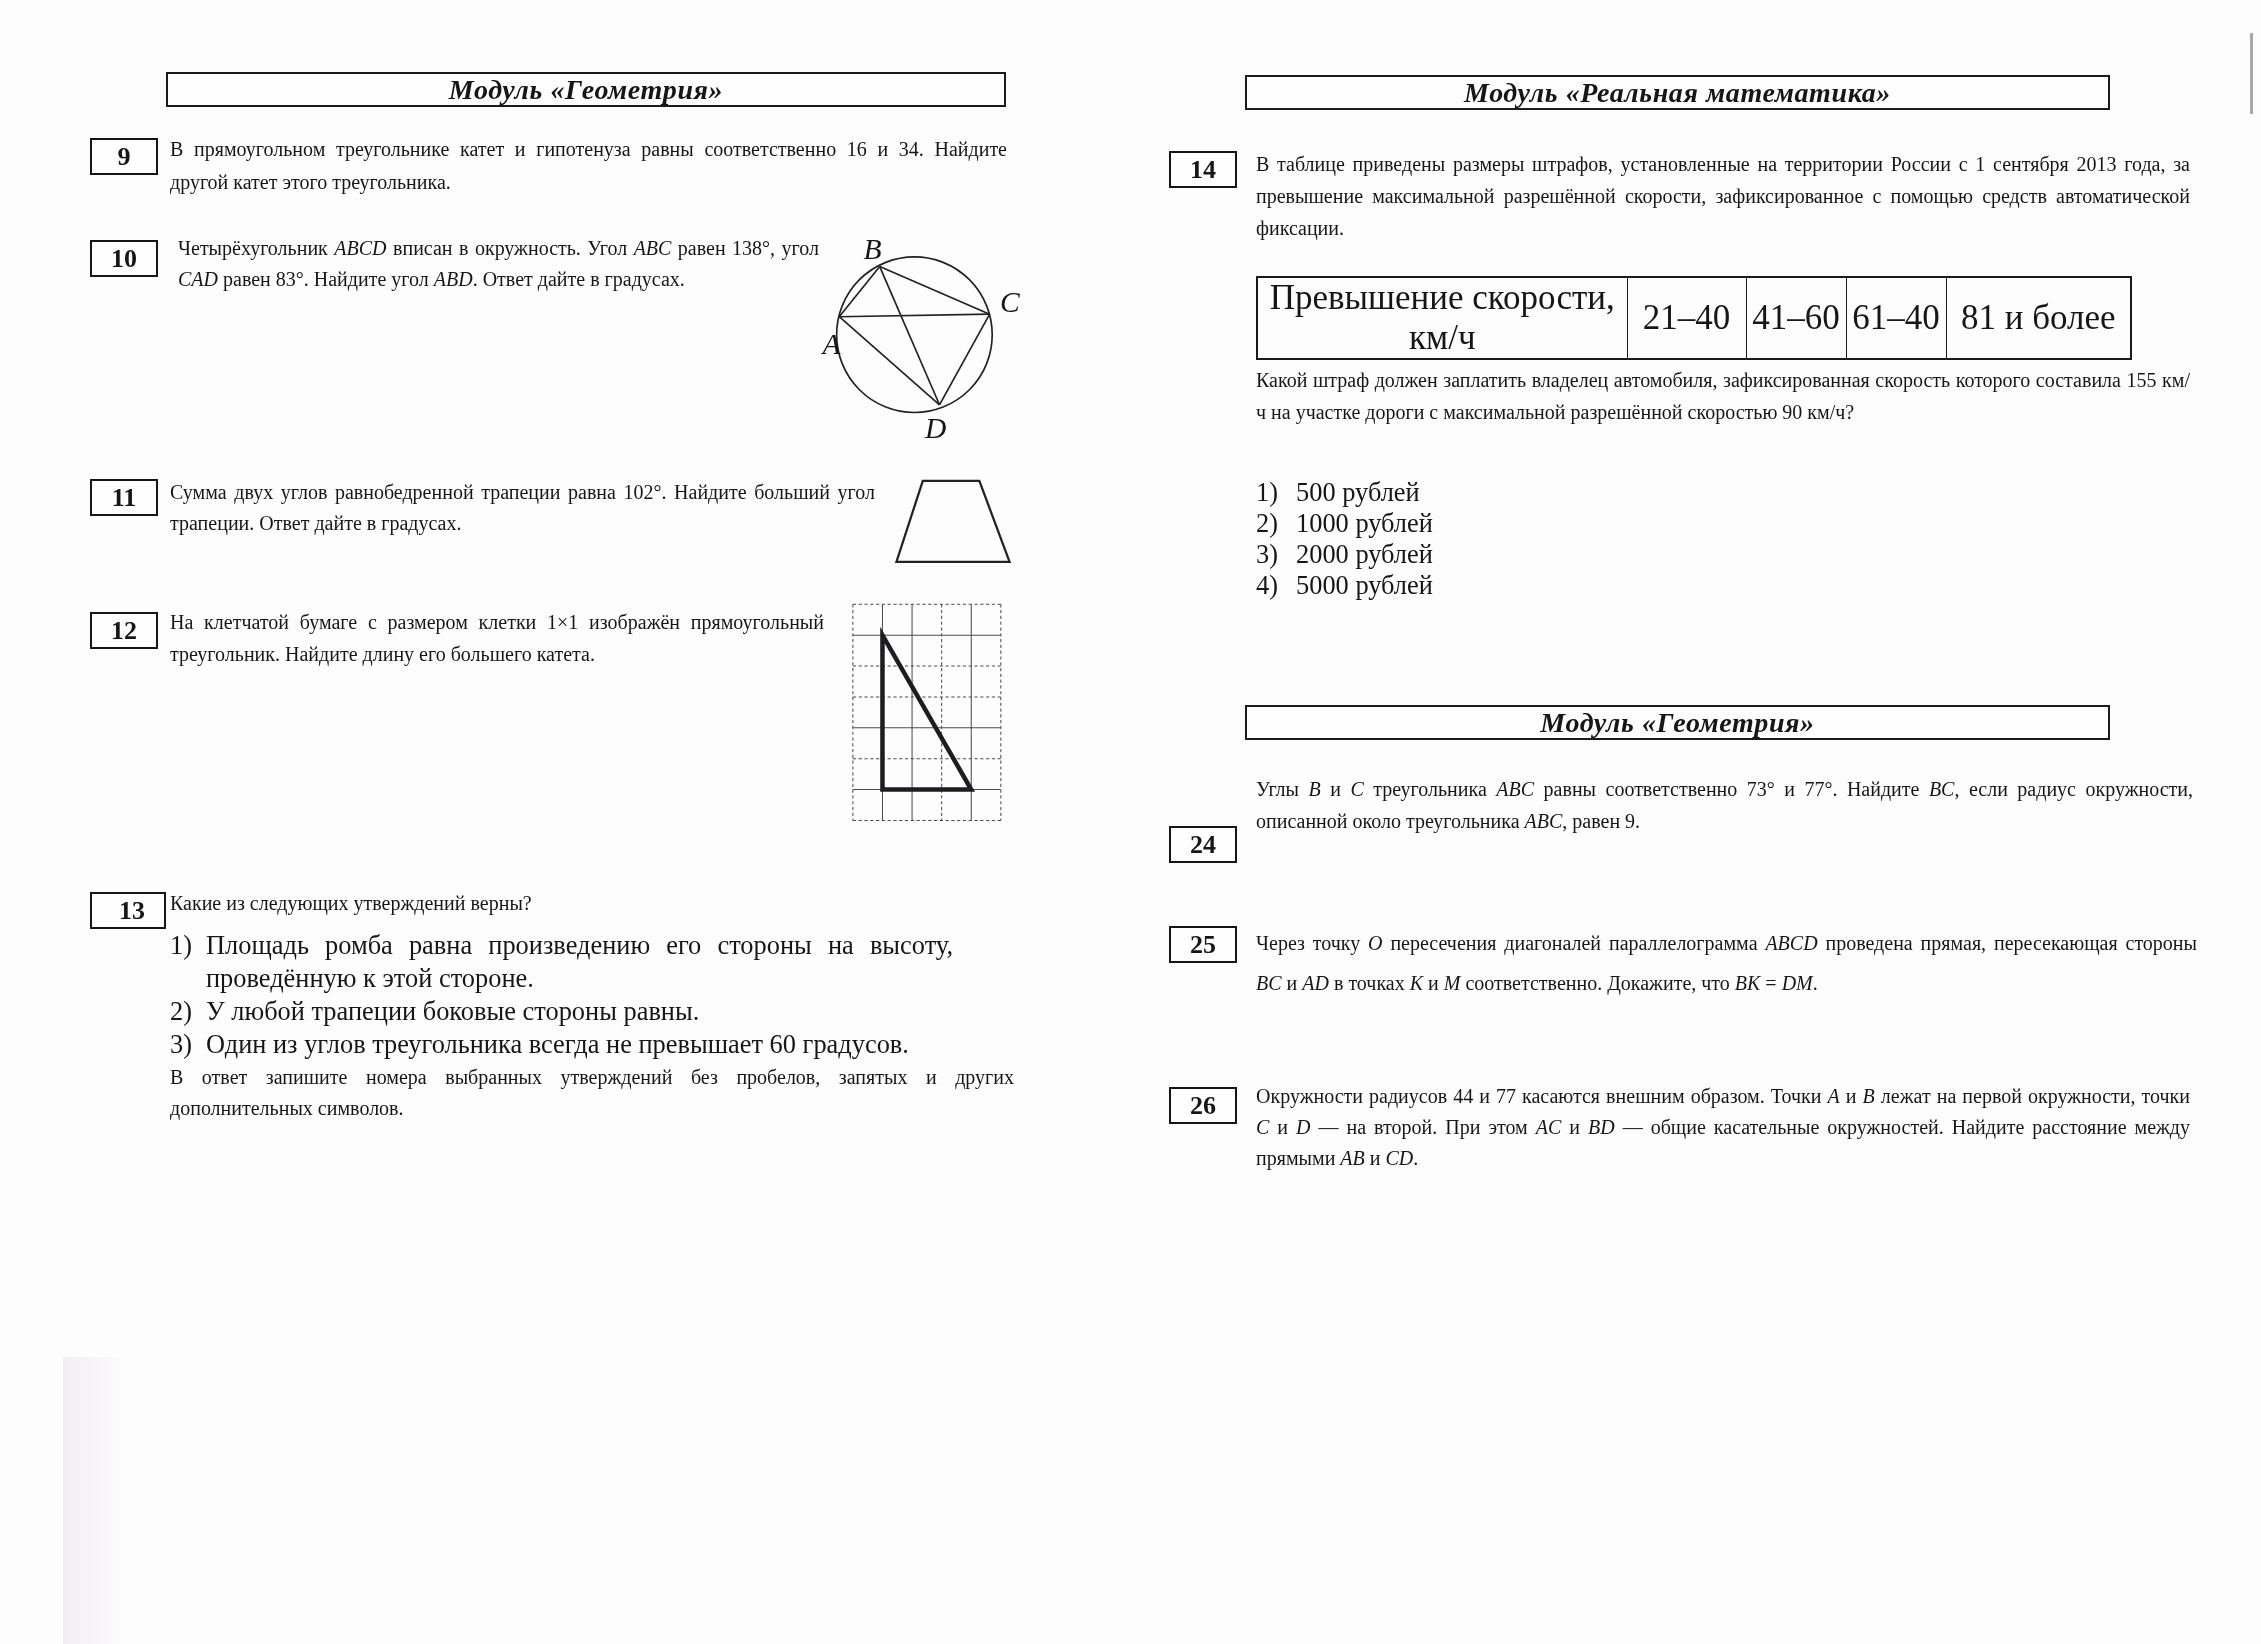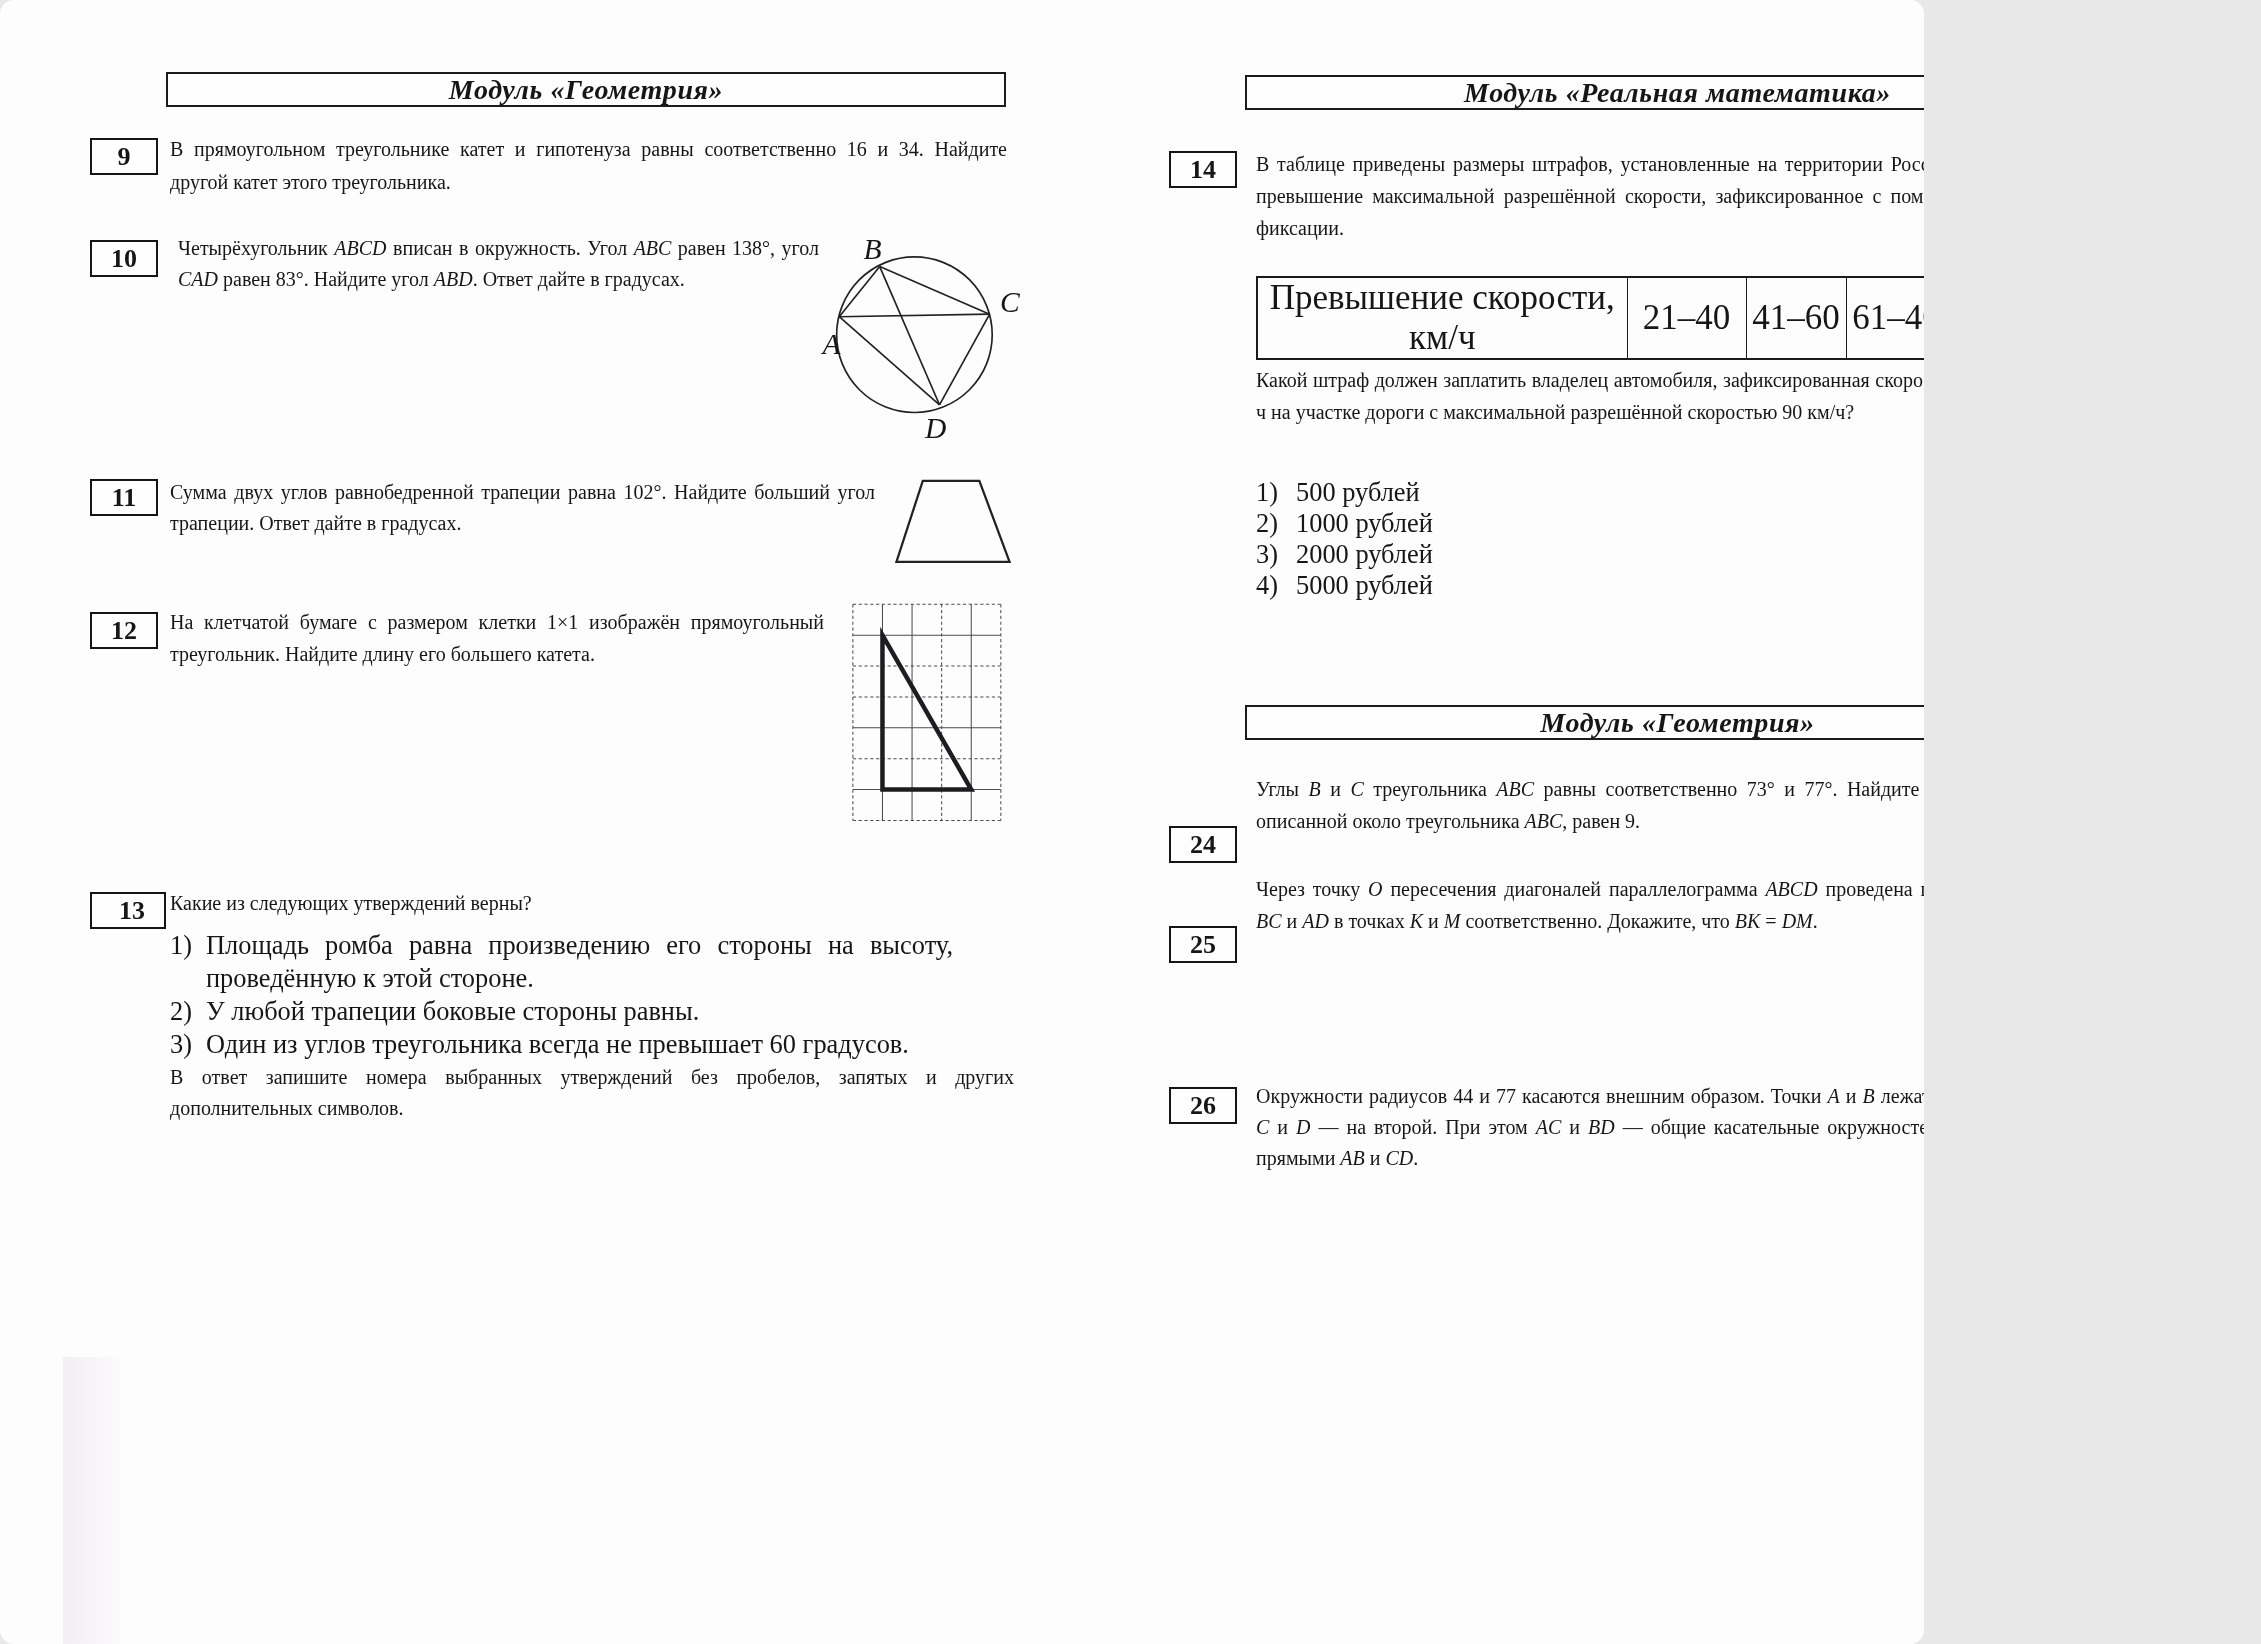--- a/index.html
+++ b/index.html
@@ -1,17 +1,17 @@
 <!DOCTYPE html>
 <html style="font-size:10.3px"><head>
 <meta charset="utf-8">
 <style>
   html,body{margin:0;padding:0;background:#e8e8e8;}
-  .canvas{position:relative;width:1924px;height:1644px;background:#fdfdfe;overflow:hidden;
-          font-family:"Liberation Serif", serif;color:#161616;border-radius:14px;}
+  .canvas{position:relative;width:2261px;height:1644px;background:#fdfdfe;overflow:hidden;
+          font-family:"Liberation Serif", serif;color:#161616;}
   .hdrbox{position:absolute;border:2.6px solid #1b1b1b;background:#fefefe;
           display:flex;align-items:center;justify-content:center;}
   .hdrbox .hdrtext{font-size:28px;font-weight:bold;font-style:italic;letter-spacing:0.6px;}
   .numbox{position:absolute;width:64px;height:33px;border:2.6px solid #151515;
           display:flex;align-items:center;justify-content:center;
           font-size:26px;font-weight:bold;background:#fefefe;}
   .para{position:absolute;font-size:20px;text-align:justify;text-justify:inter-word;}
   .noj{text-align:left;}
   .items{position:absolute;}
   .item{position:relative;padding-left:36px;font-size:26.4px;line-height:33px;text-align:justify;}
@@ -183,21 +183,21 @@
     </div>
 
     <div class="numbox" style="left:1169px;top:778px;margin-top:48px;">
       <span>24</span>
     </div>
     <div class="para" style="left:1256px;top:773px;width:937px;line-height:32px;">Углы <i>B</i> и <i>C</i> треугольника <i>ABC</i> равны соответственно 73° и 77°. Найдите <i>BC</i>, если радиус окружности, описанной около треугольника <i>ABC</i>, равен 9.</div>
 
     <div class="numbox" style="left:1169px;top:926px;">
       <span>25</span>
     </div>
-    <div class="para" style="left:1256px;top:873px;width:941px;line-height:32px;">Через точку <i>O</i> пересечения диагоналей параллелограмма <i>ABCD</i> проведена прямая, пересекающая стороны <i>BC</i> и <i>AD</i> в точках <i>K</i> и <i>M</i> соответственно. Докажите, что <i>BK</i> = <i>DM</i>.</div>
+    <div class="para" style="left:1256px;top:923px;width:941px;line-height:40px;">Через точку <i>O</i> пересечения диагоналей параллелограмма <i>ABCD</i> проведена прямая, пересекающая стороны <i>BC</i> и <i>AD</i> в точках <i>K</i> и <i>M</i> соответственно. Докажите, что <i>BK</i> = <i>DM</i>.</div>
 
     <div class="numbox" style="left:1169px;top:1087px;">
       <span>26</span>
     </div>
     <div class="para" style="left:1256px;top:1081px;width:934px;line-height:31px;">Окружности радиусов 44 и 77 касаются внешним образом. Точки <i>A</i> и <i>B</i> лежат на первой окружности, точки <i>C</i> и <i>D</i> — на второй. При этом <i>AC</i> и <i>BD</i> — общие касательные окружностей. Найдите расстояние между прямыми <i>AB</i> и <i>CD</i>.</div>
   </div>
 </div>
 
 
 </body></html>

